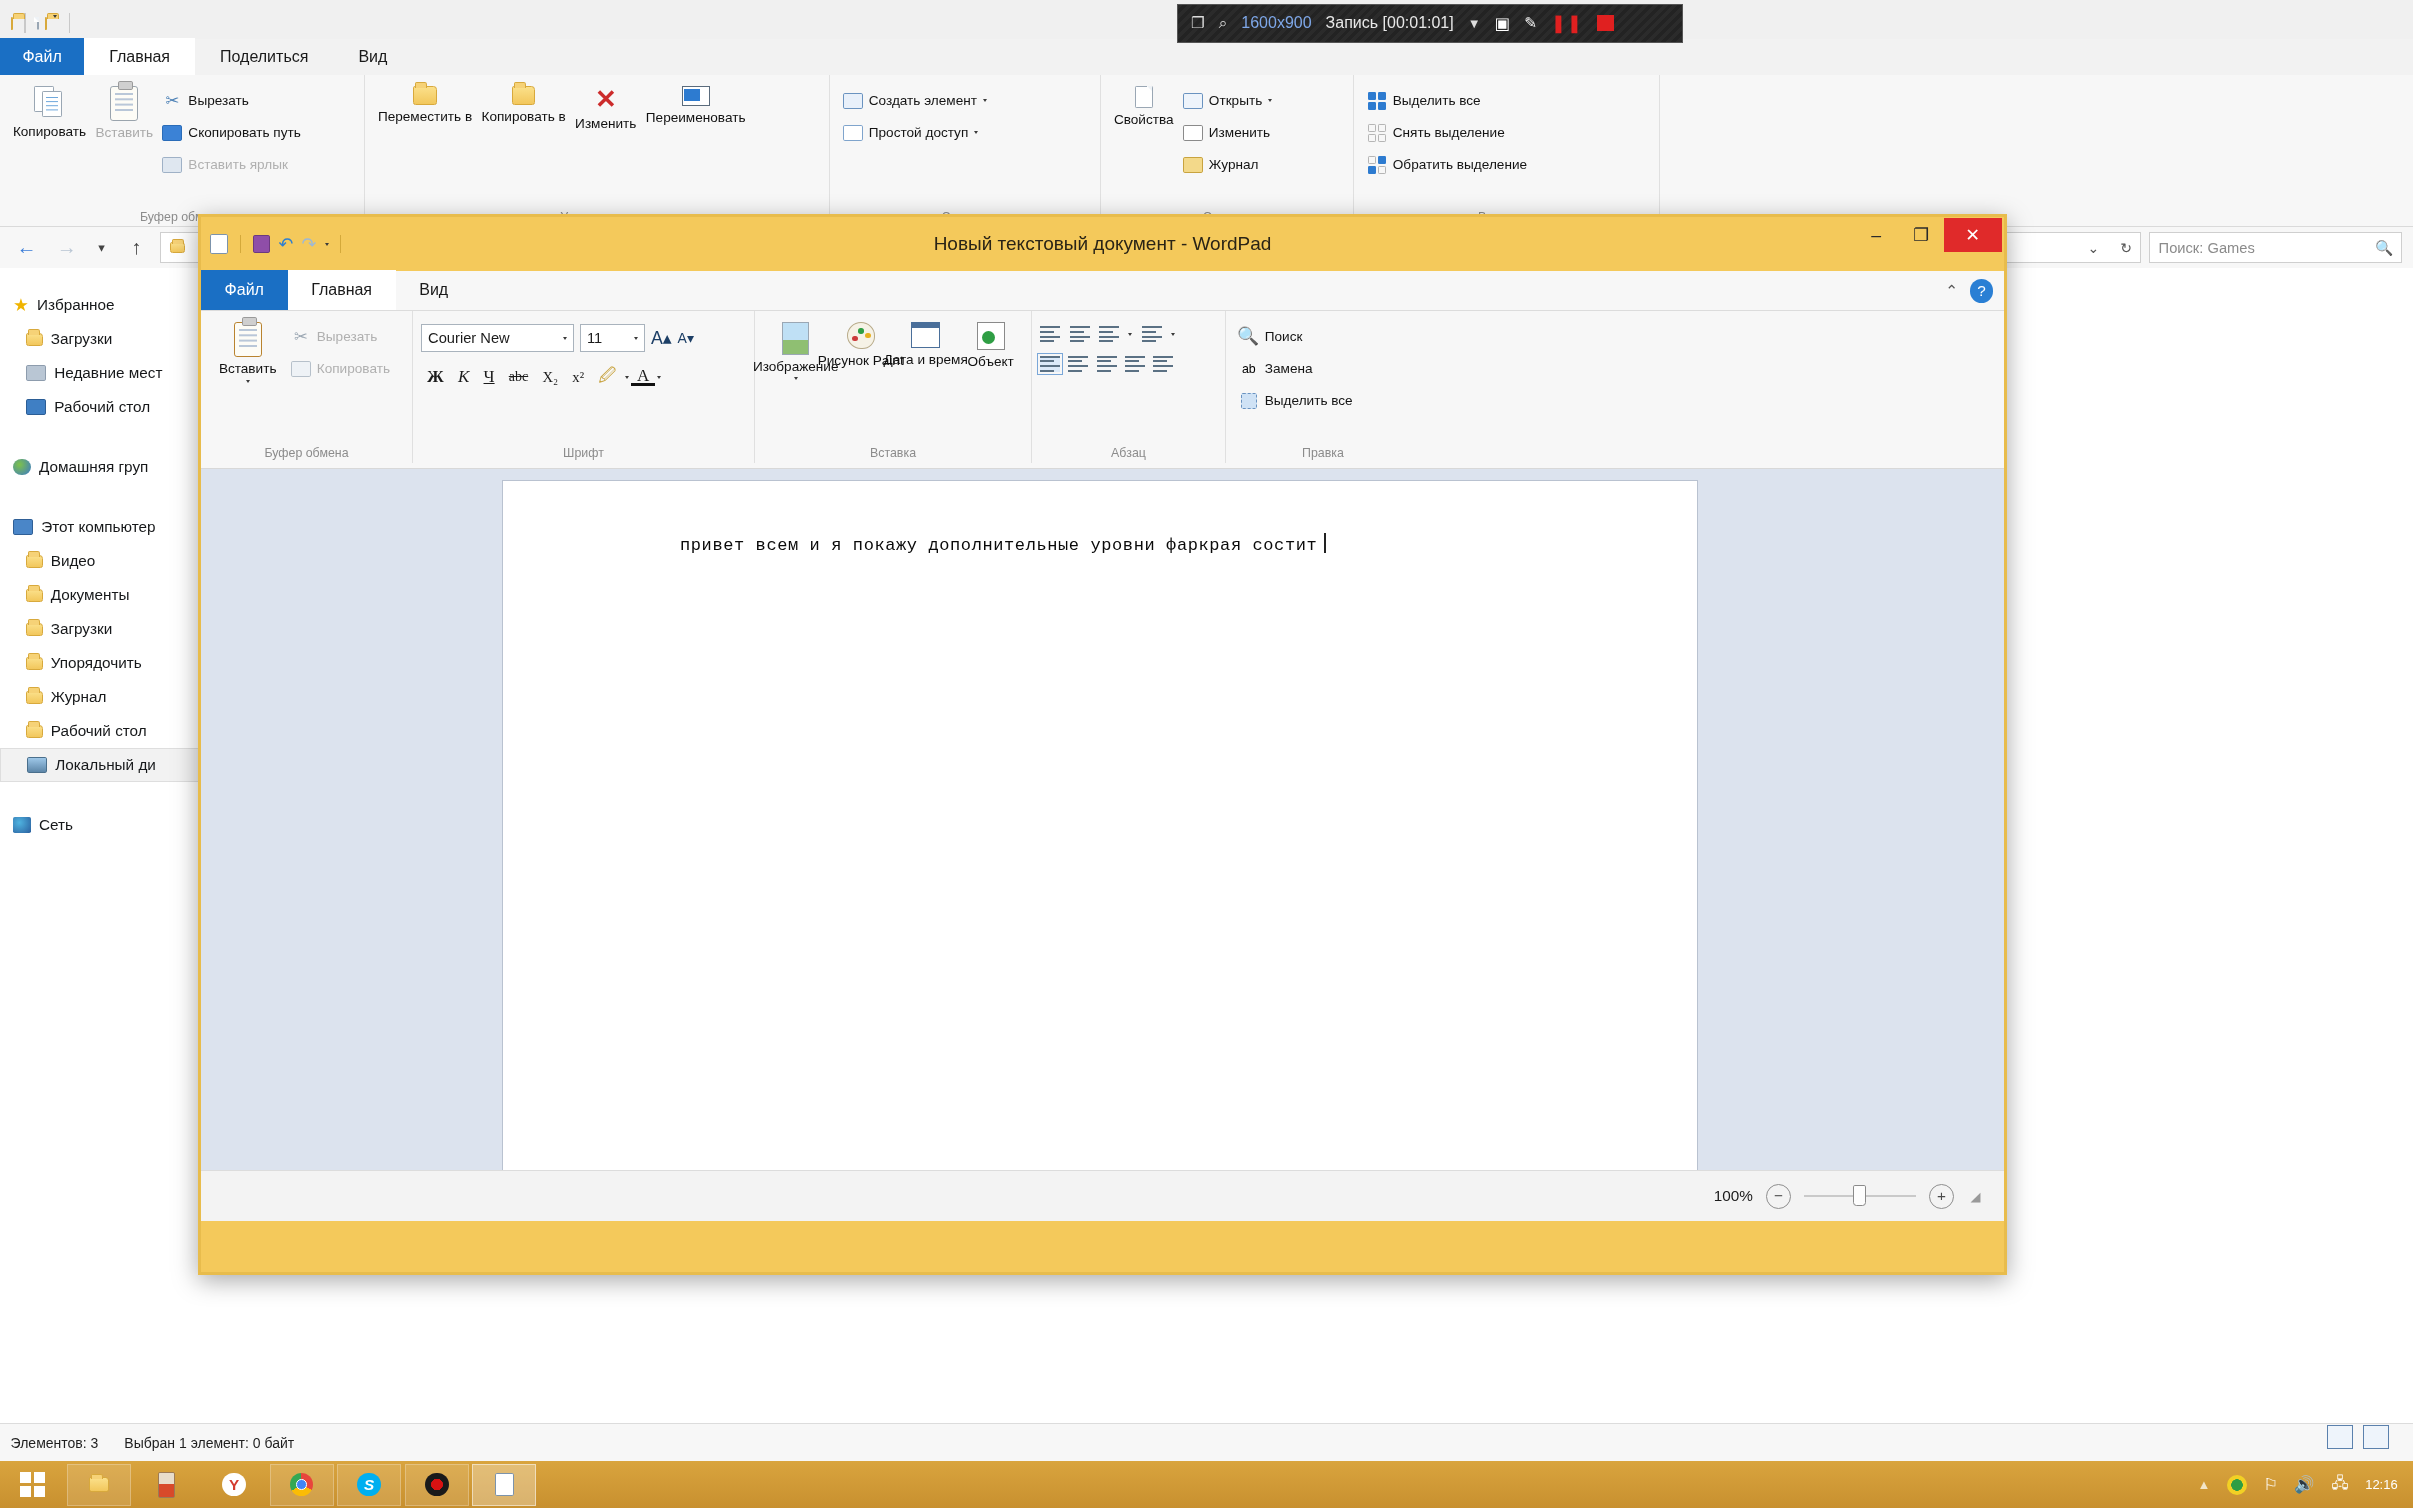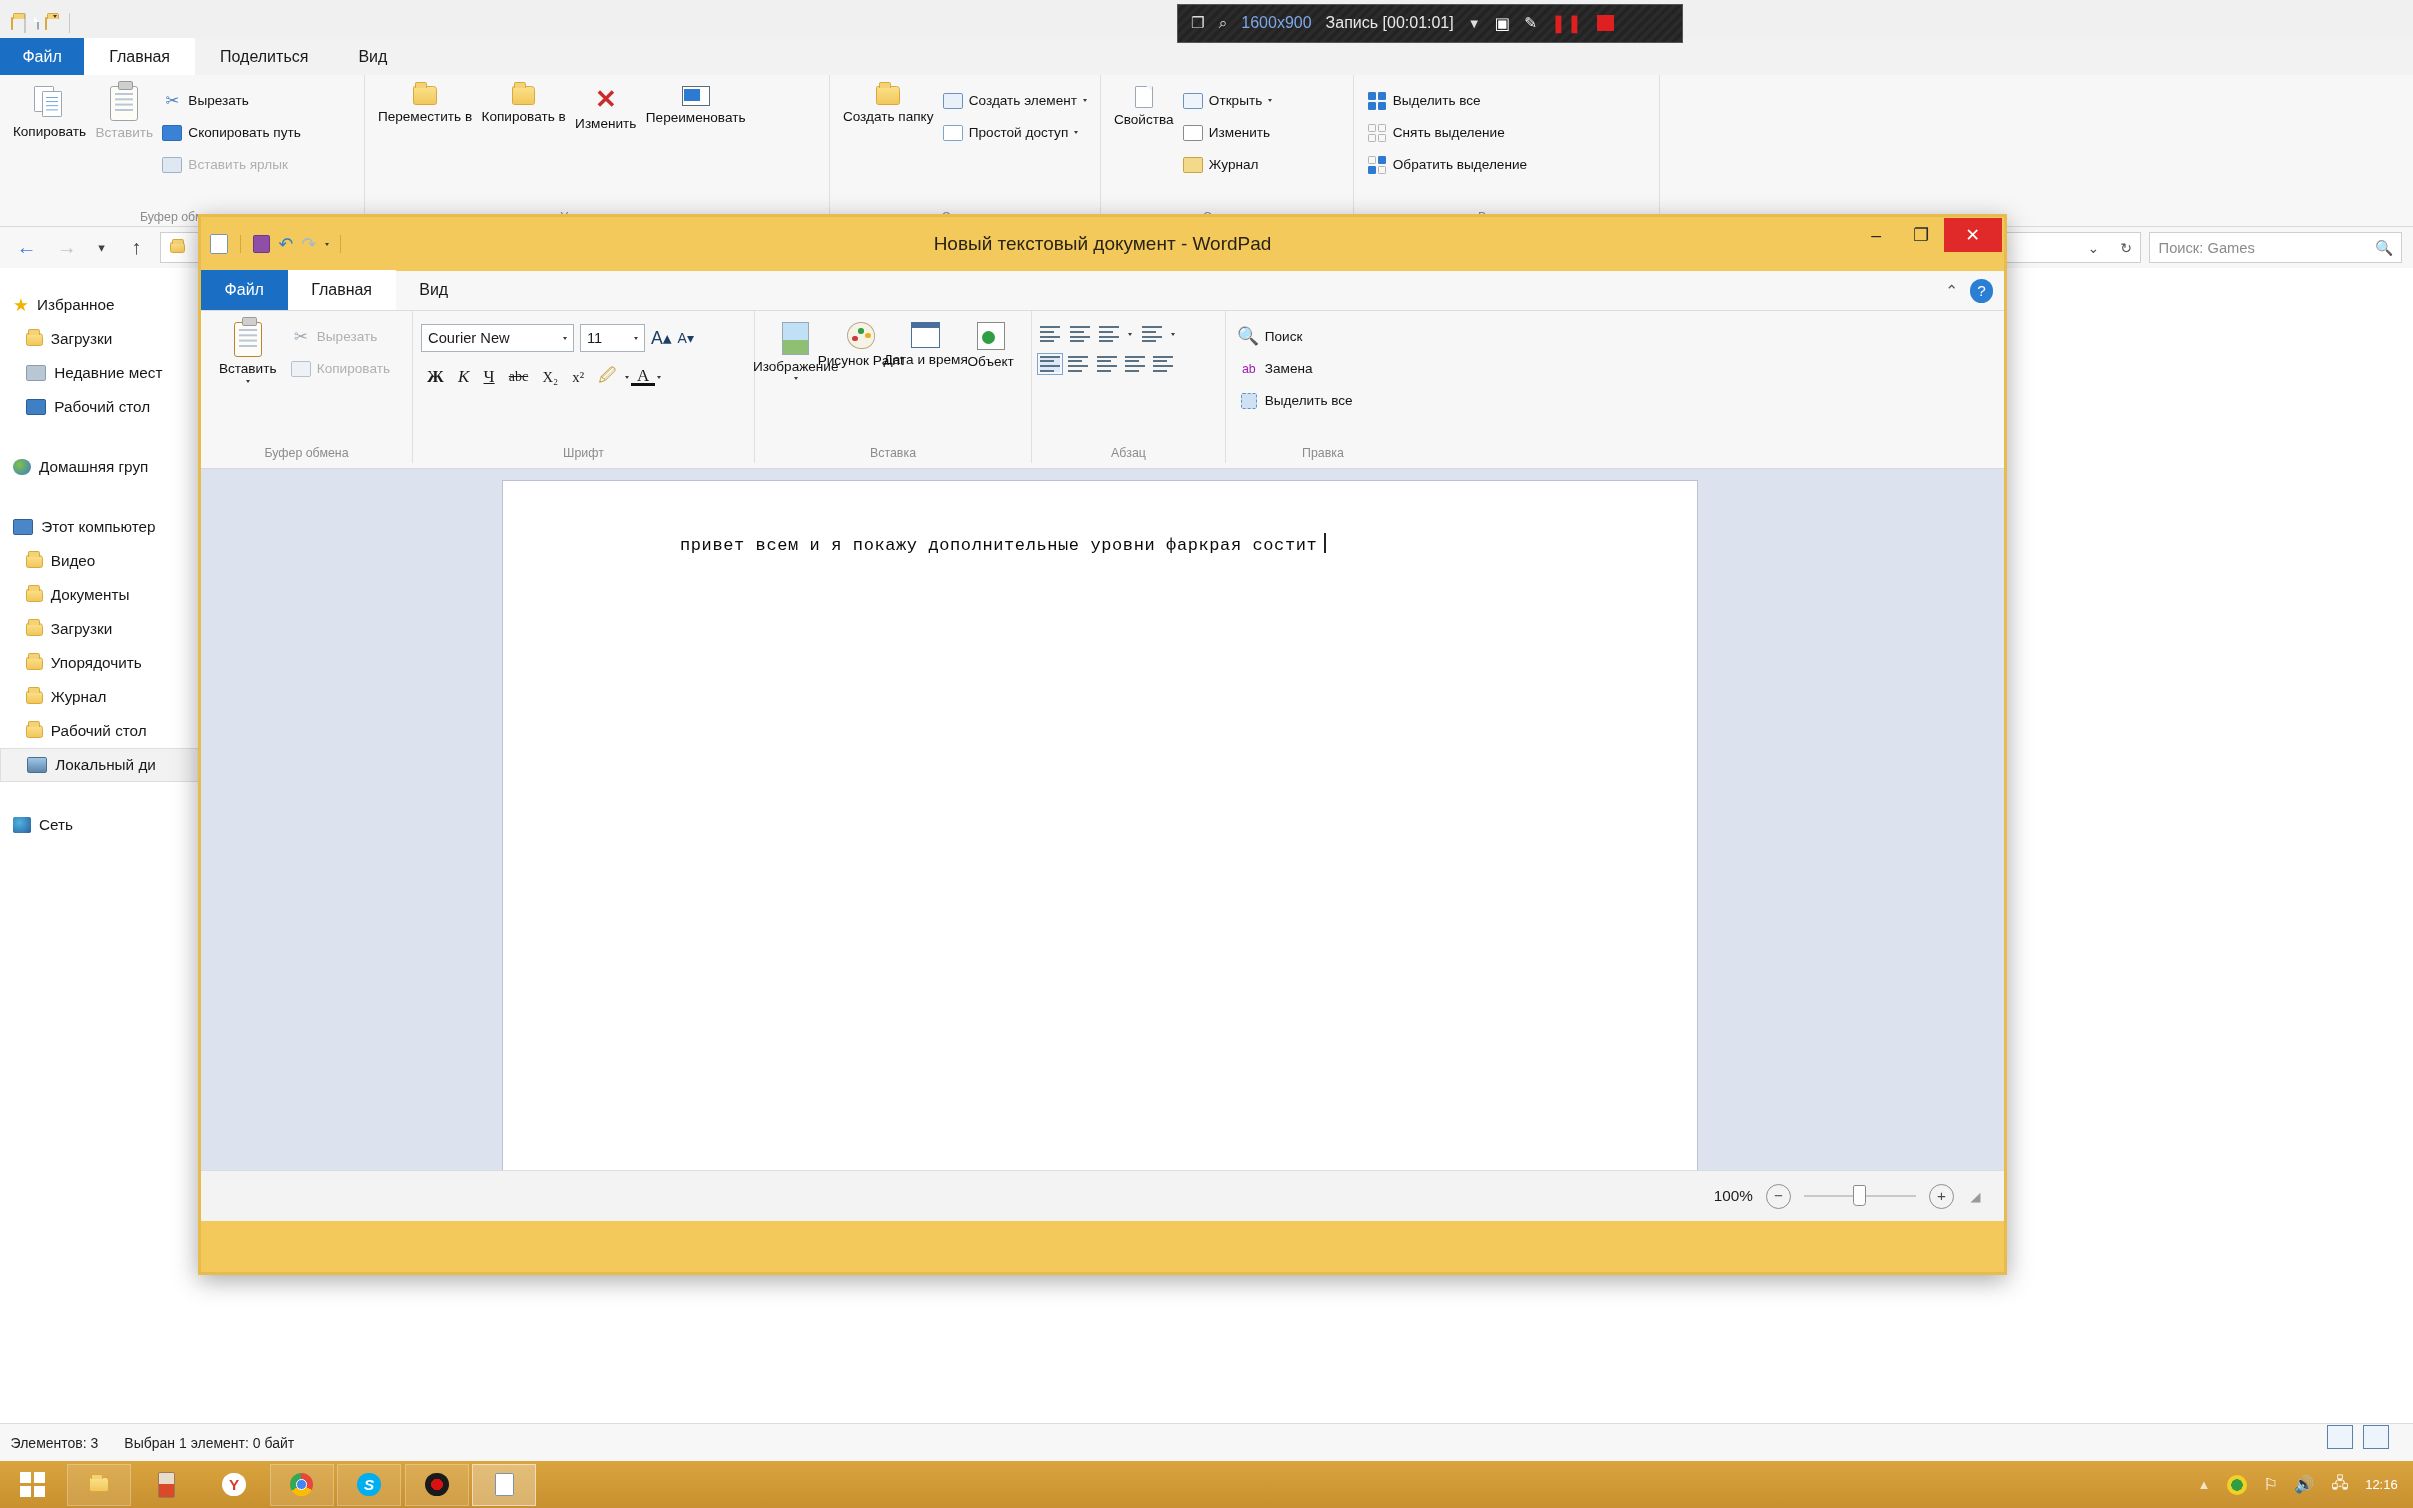--- a/index.html
+++ b/index.html
@@ -231,24 +231,20 @@
           <span class="lbl">Изменить</span>
         </div>
         <div class="bigbtn">
           <span class="rename-ic"></span>
           <span class="lbl">Переименовать</span>
         </div>
         <div class="gname">Упорядочить</div>
       </div>
 
       <div class="rgroup" style="width:271px">
-        <div class="bigbtn">
-          <span class="folder"></span>
-          <span class="lbl">Создать папку</span>
-        </div>
         <div class="smallcol">
           <div class="smbtn">
             <span class="micon">
                 <span class="smico" style="background:#e8f0fa;border:1.2px solid #6a93c0"></span>
               </span>
             <span class="lbl">Создать элемент</span>
             <span class="caret-dn sm"></span>
           </div>
           <div class="smbtn">
             <span class="micon">
@@ -564,21 +560,21 @@
         <div class="gname">Абзац</div>
       </div>
 
       <div class="rgroup" style="width:194px;border-right:none">
         <div class="smallcol">
           <div class="smbtn">
             <span class="micon bino">🔍</span>
             <span class="lbl">Поиск</span>
           </div>
           <div class="smbtn">
-            <span class="micon" style="font-size:12.4px;color:#a21caf">ab</span>
+            <span class="micon" style="font-size:12.4px;color:#000000">ab</span>
             <span class="lbl">Замена</span>
           </div>
           <div class="smbtn">
             <span class="micon">
                 <span class="smico" style="width:16.5px;height:15.3px;background:#cfe2f5;border:1.2px dashed #6a93c0"></span>
               </span>
             <span class="lbl">Выделить все</span>
           </div>
         </div>
         <div class="gname">Правка</div>

